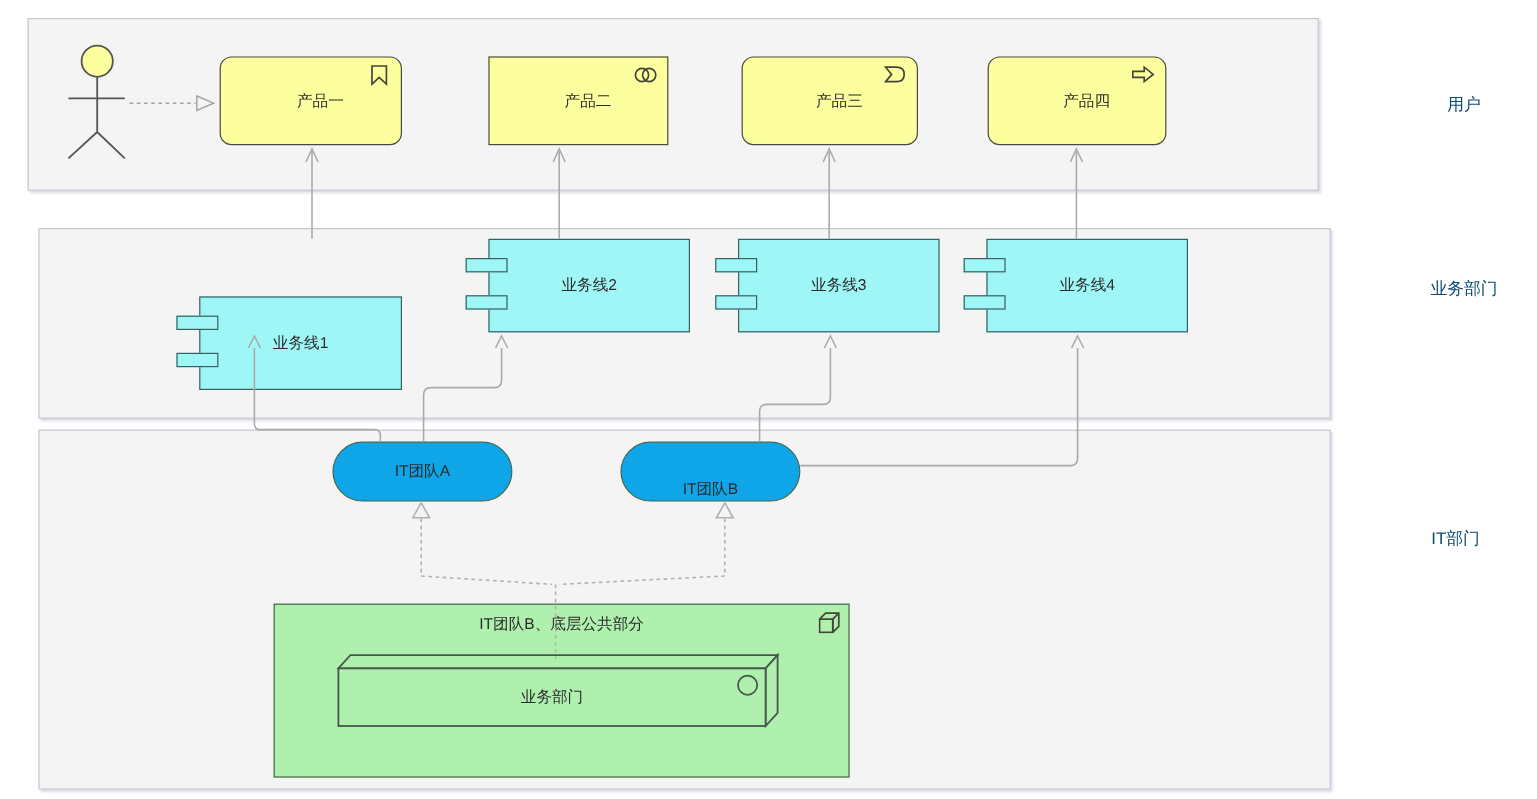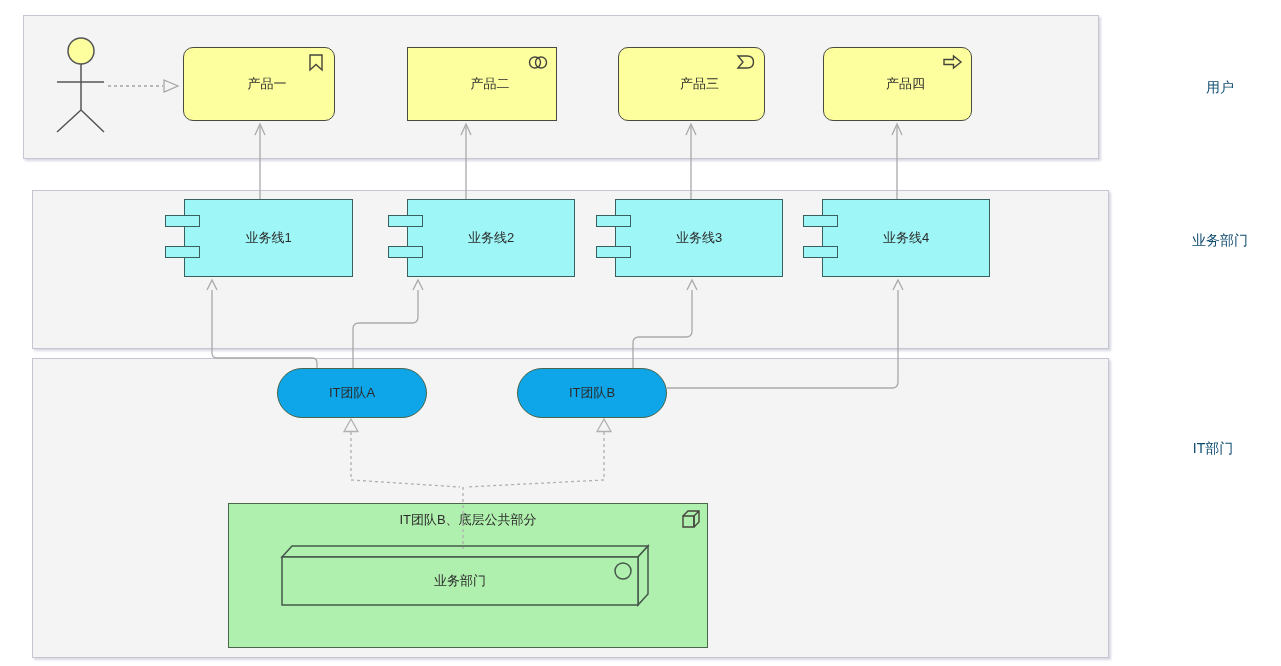--- a/index.html
+++ b/index.html
@@ -35,36 +35,36 @@
   #product-3{left:618px;width:147px;}
   #product-4{left:823px;width:149px;}
   .corner-icon{position:absolute;top:6px;right:8px;width:20px;height:18px;}
   
   .bizline{
     position:absolute;top:199px;height:78px;background:#9ef6f6;
     border:1.5px solid #38605f;box-sizing:border-box;
     display:flex;align-items:center;justify-content:center;
     font-size:13px;z-index:2;
   }
-  #biz-1{left:184px;width:169px;}
+  #biz-1{left:166px;width:169px;margin-top:48px;}
   #biz-2{left:407px;width:168px;}
   #biz-3{left:615px;width:168px;}
   #biz-4{left:822px;width:168px;}
   .comp-tab{
     position:absolute;left:-20px;width:33px;height:10px;background:#9ef6f6;
     border:1.5px solid #38605f;
   }
   .tab-1{top:15px;} .tab-2{top:46px;}
   
   .pill{
     position:absolute;top:368px;width:150px;height:50px;background:#0ea5e9;
     border:1.5px solid #4b664b;border-radius:25px;box-sizing:border-box;
     display:flex;align-items:center;justify-content:center;font-size:13px;z-index:2;
   }
-  #team-a{left:277px;} #team-b{left:517px;}
+  #team-a{left:277px;} #team-b{left:517px;align-items:flex-end;}
   
   #framework-box{
     position:absolute;left:228px;top:503px;width:480px;height:145px;
     background:#b0f0ae;border:1.5px solid #4b664b;box-sizing:border-box;z-index:1;
   }
   #framework-title{
     position:absolute;top:7px;left:0;width:100%;text-align:center;font-size:13px;
   }
   #framework-cube{position:absolute;top:6px;right:7px;width:18px;height:18px;}
   #node-3d-svg{position:absolute;left:275px;top:540px;z-index:2;}

